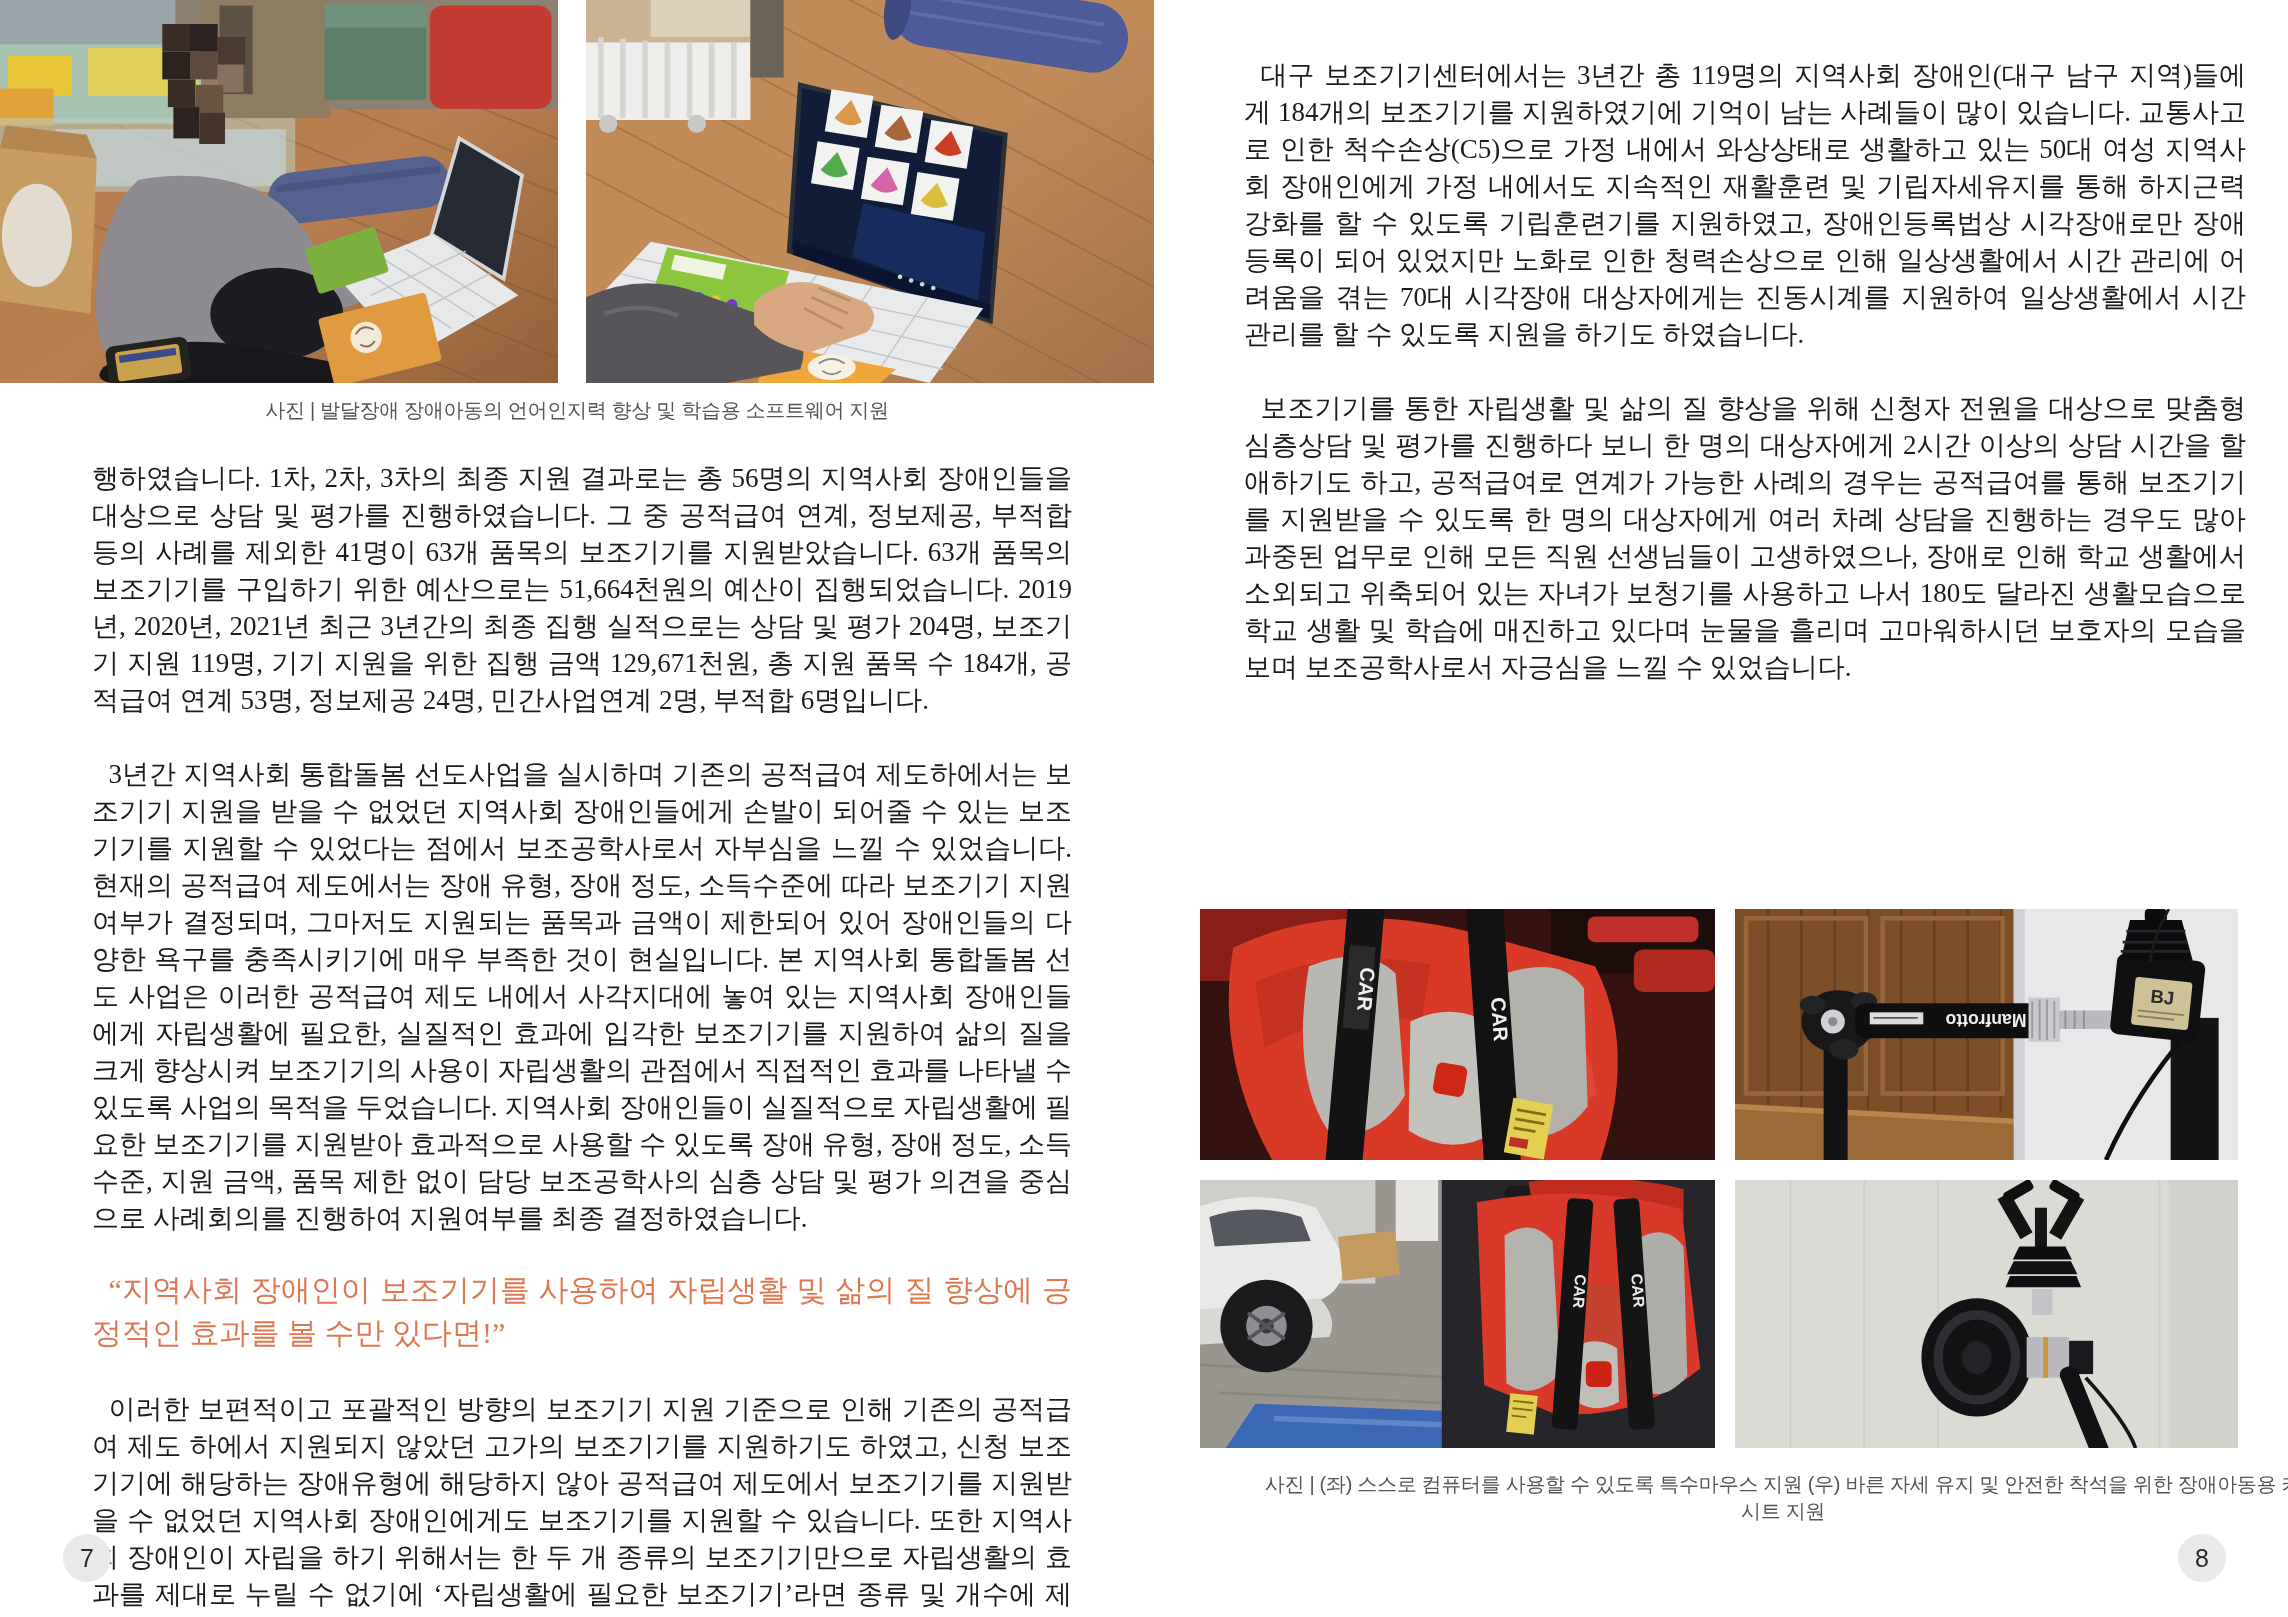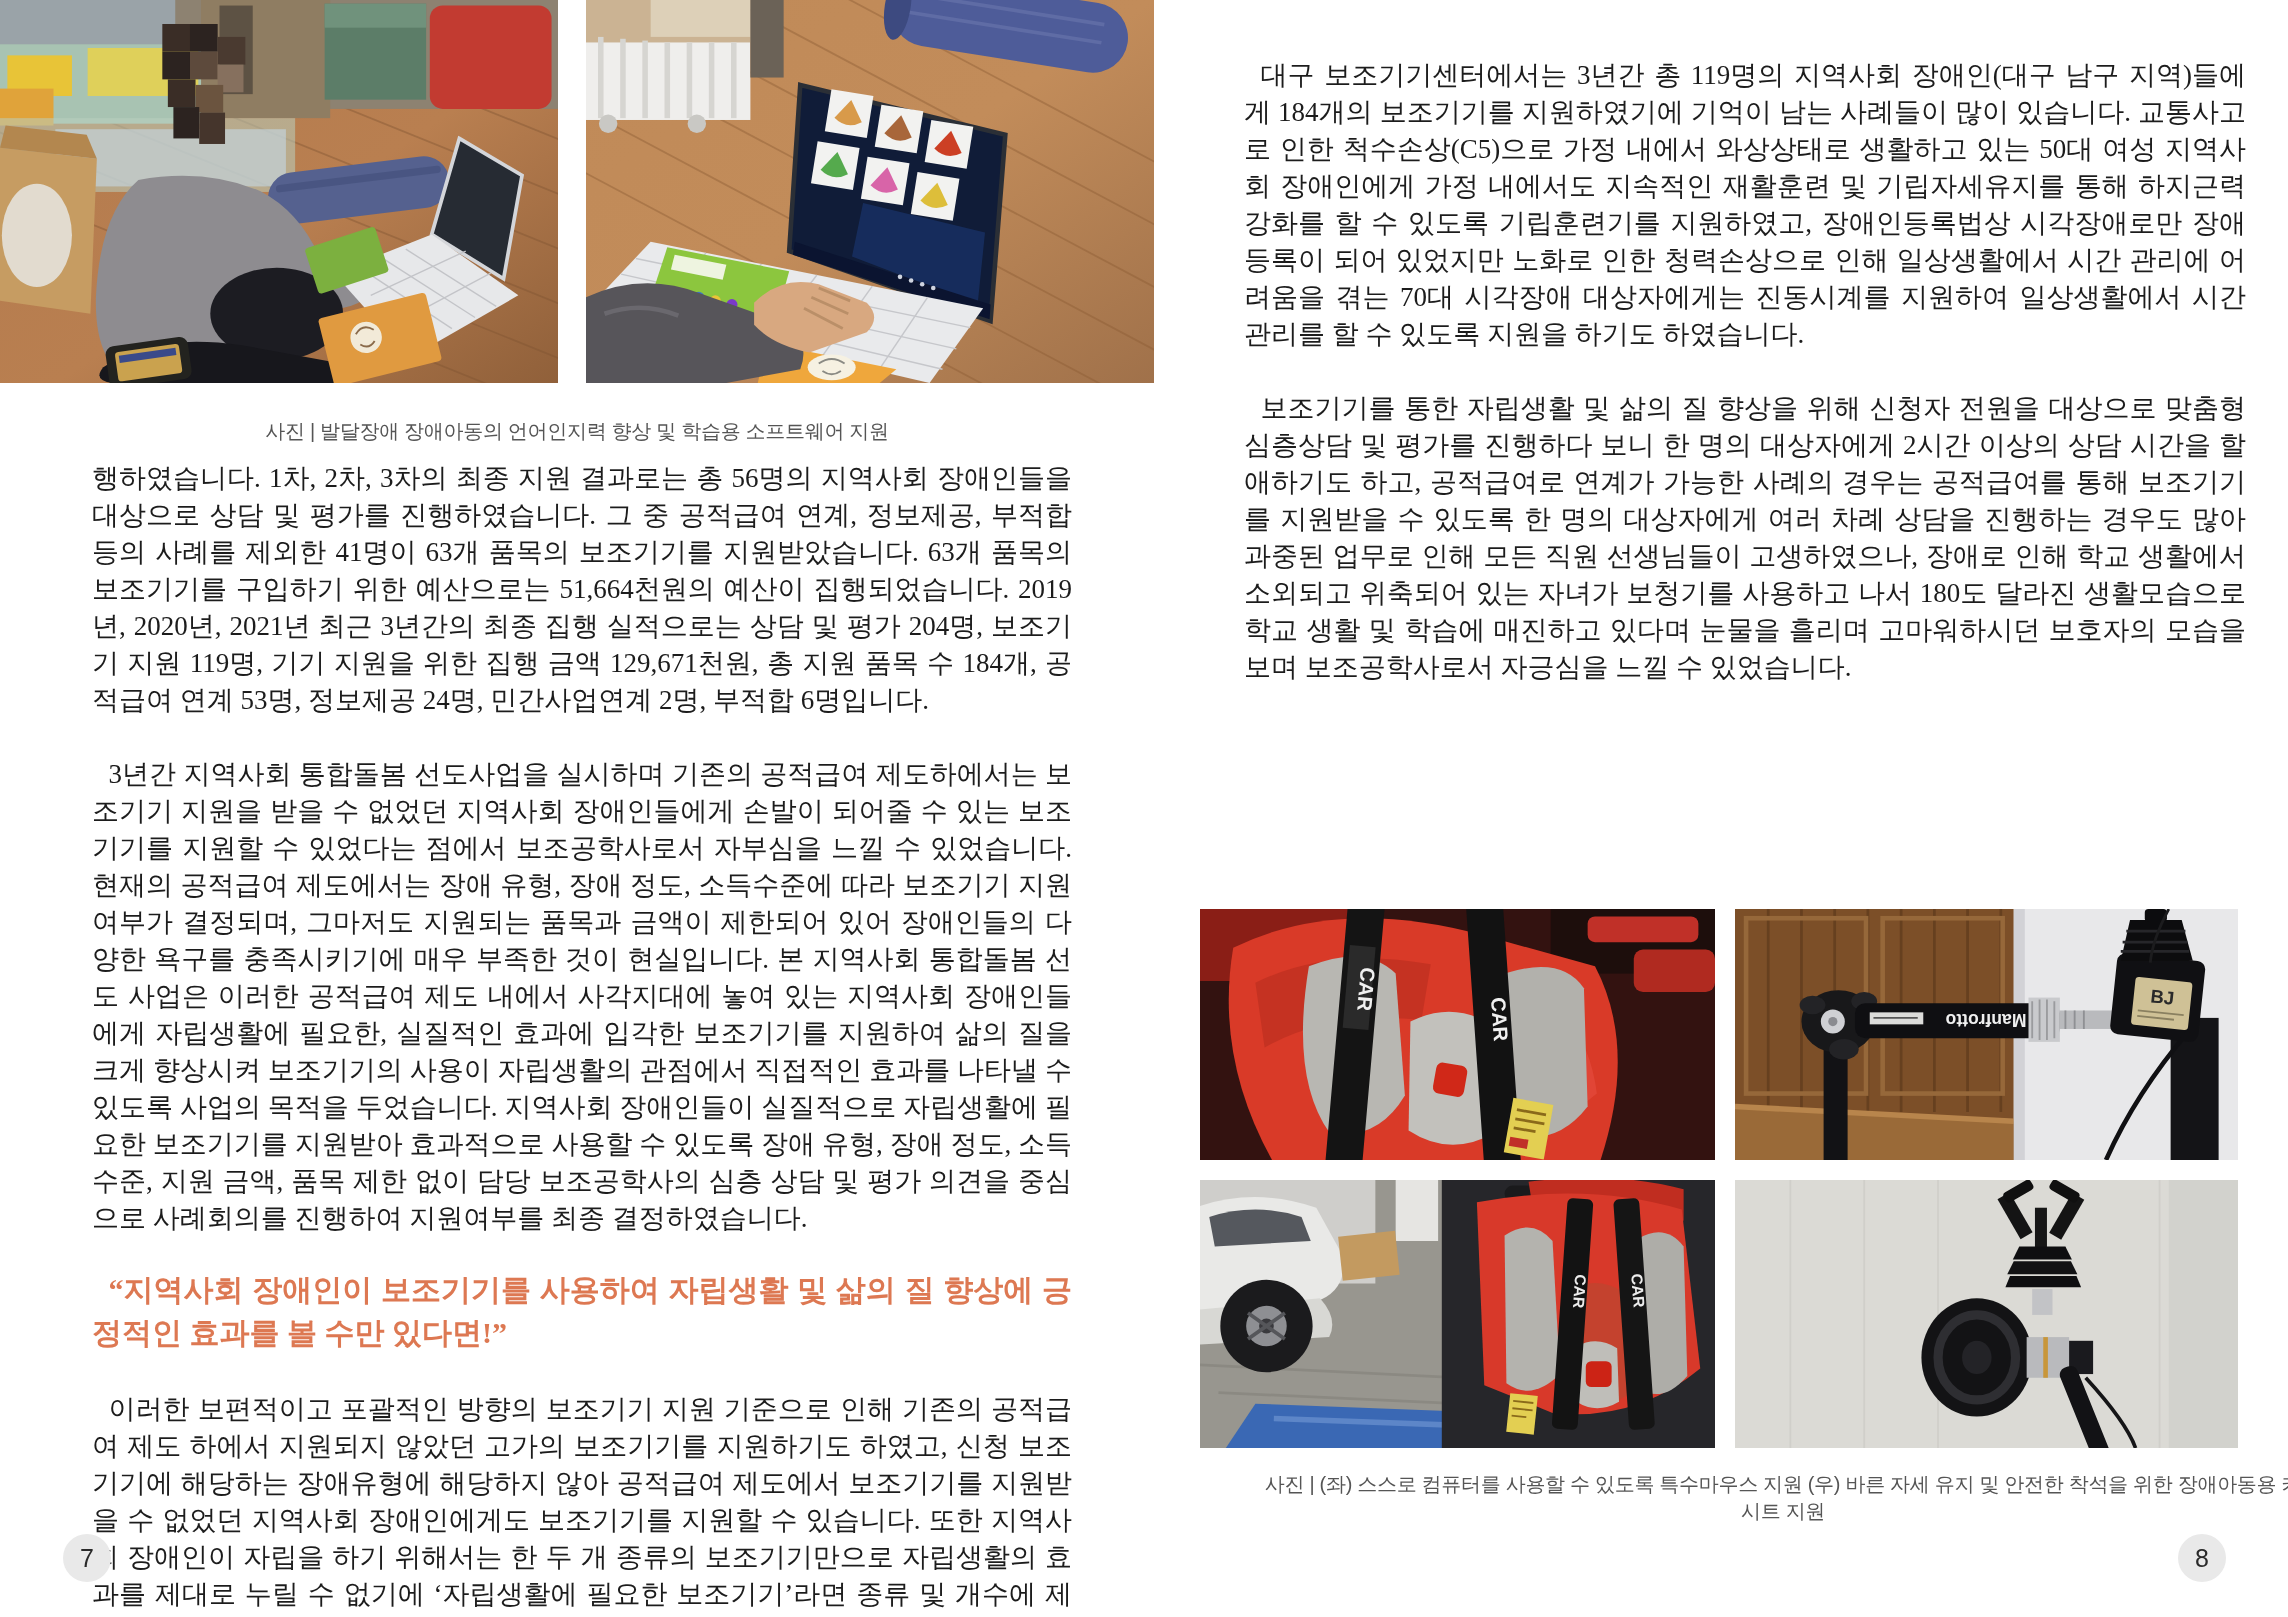--- a/index.html
+++ b/index.html
@@ -10,30 +10,30 @@
   
   .photo-a{left:0;top:0;width:558px;height:383px;}
   .photo-b{left:586px;top:0;width:568px;height:383px;}
   
   .photo-c{left:1200px;top:909px;width:515px;height:251px;}
   .photo-d{left:1735px;top:909px;width:503px;height:251px;}
   .photo-e{left:1200px;top:1180px;width:515px;height:268px;}
   .photo-f{left:1735px;top:1180px;width:503px;height:268px;}
   .caption{position:absolute;text-align:center;font-family:"Liberation Sans","DejaVu Sans",sans-serif;
            font-size:20px;color:#555555;letter-spacing:-0.3px;}
-  .caption-left{left:0;top:418px;width:1154px;}
+  .caption-left{left:0;top:397px;width:1154px;}
   .caption-right{left:1264px;top:1471px;width:1038px;}
   .textcol{position:absolute;text-align:justify;font-size:27px;line-height:37px;}
   .textcol-left{left:92px;top:460px;width:980px;}
   .textcol-right{left:1244px;top:57px;width:1002px;font-family:Liberation Serif, serif;}
   .textcol p{margin:0 0 0 0;}
   .textcol p + p{margin-top:37px;}
   .indent{text-indent:16.6px;}
   .pull-quote{color:#DD7852;font-size:30px;line-height:43px;text-indent:16.6px;
-              margin-top:31px !important;margin-bottom:0;font-weight:bold;}
+              margin-top:31px !important;margin-bottom:0;}
   .pagenum{position:absolute;width:48px;height:48px;border-radius:50%;background:#e9e9e9;
            display:flex;align-items:center;justify-content:center;
            font-family:"Liberation Sans","DejaVu Sans",sans-serif;font-size:25px;color:#2a2a2a;}
   .pagenum-left{left:63px;top:1534px;}
   .pagenum-right{left:2178px;top:1534px;}
   .svgtext{font-family:"Liberation Sans","DejaVu Sans",sans-serif;font-weight:bold;}
 </style>
 </head>
 <body>
 

